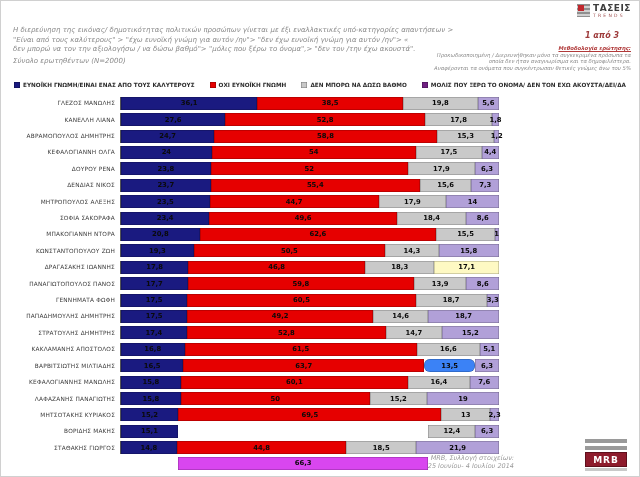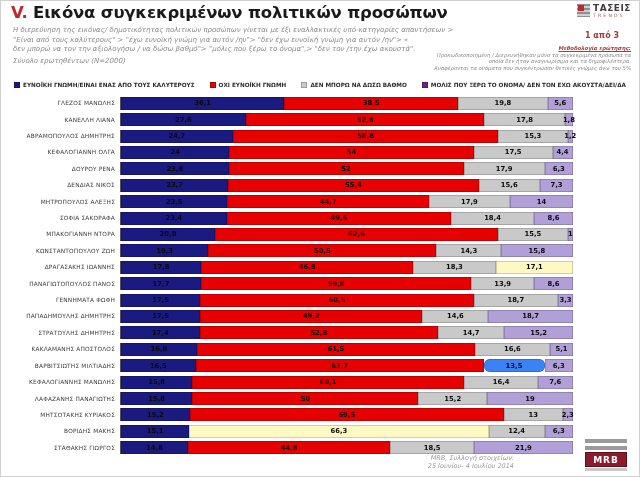--- a/index.html
+++ b/index.html
@@ -13,53 +13,49 @@
   .title{position:absolute;left:10px;top:2px;font-size:16.5px;font-weight:bold;color:#1a1a1a;letter-spacing:-0.2px;}
   .title .tprefix{color:#c0272d;}
   .subtitle{position:absolute;left:12px;top:25px;font-size:7px;line-height:9.6px;color:#8a8a8a;font-style:italic;white-space:nowrap;}
   .subtitle .total-line{margin-top:2px;}
   .taseis{position:absolute;right:8px;top:3px;display:flex;align-items:flex-start;gap:3px;}
   .taseis-icon{width:13px;height:13px;background:#b9b9b9;position:relative;flex:none;
     background-image:repeating-linear-gradient(#8f8f8f 0 2px,#cfcfcf 2px 4px);}
   .taseis-icon::after{content:"";position:absolute;left:1px;top:1px;width:6px;height:6px;background:#c0272d;}
   .taseis-name{font-size:9px;font-weight:bold;color:#3d3d3d;letter-spacing:0.5px;line-height:9px;}
   .taseis-sub{font-size:4.5px;color:#a05050;letter-spacing:2.2px;line-height:6px;}
-  .page-ind{position:absolute;right:20px;top:30px;font-size:8px;font-weight:bold;color:#9e3b3b;}
+  .page-ind{position:absolute;right:20px;top:30px;font-size:8px;font-weight:bold;color:#9e3b3b;font-style:italic;}
   .methodology{position:absolute;right:8px;top:44px;text-align:right;font-size:5.3px;line-height:6.6px;color:#8a8a8a;font-style:italic;}
   .meth-head{color:#b03a3a;font-weight:bold;text-decoration:underline;}
   
   .legend{position:absolute;left:0;top:81px;width:100%;display:flex;justify-content:center;gap:15px;}
   .legend-item{display:flex;align-items:center;gap:3px;}
   .legend-swatch{width:6px;height:6px;flex:none;box-shadow:inset 0 0 0 0.5px rgba(0,0,0,0.4);}
   .legend-label{font-size:5.7px;font-weight:bold;color:#2e2e2e;white-space:nowrap;}
   
   .chart{position:absolute;left:0;top:94px;width:640px;}
   .bar-row{display:flex;align-items:center;height:16.42px;}
   .bar-label{width:119px;flex:none;text-align:right;padding-right:5px;font-size:5.8px;color:#3c3c3c;white-space:nowrap;letter-spacing:0.2px;}
-  .bar-track{width:453px;height:13px;display:flex;border-left:1.2px solid #555;}
+  .bar-track{width:379px;height:13px;display:flex;border-left:1.2px solid #555;}
   .seg{position:relative;display:flex;align-items:center;justify-content:center;height:100%;
     box-shadow:inset 0 0 0 0.5px rgba(0,0,0,0.35);}
   .seg-val{font-size:6.8px;font-weight:bold;color:#0a0a0a;white-space:nowrap;z-index:2;}
   
   .source{position:absolute;right:125px;bottom:6px;text-align:right;font-size:6.5px;line-height:8px;color:#9a9a9a;font-style:italic;}
   .mrb-logo{position:absolute;right:12px;bottom:5px;width:42px;}
   .mrb-stripe{height:4px;background:#9a9a9a;margin-bottom:2.5px;}
   .mrb-box{height:15px;background:#8e1b2c;border:1px solid #5f0f1c;display:flex;align-items:center;justify-content:center;}
   .mrb-box span{color:#ffffff;font-weight:bold;font-size:9px;letter-spacing:1px;}
   .mrb-sub{height:3px;background:#c9c9c9;margin-top:1px;}
 </style>
 </head>
 <body>
 
 <div class="slide">
 
-  <div class="title">
-    <span class="tprefix">V.</span>
-    <span>Εικόνα συγκεκριμένων πολιτικών προσώπων</span>
-  </div>
 
   <div class="taseis">
     <div class="taseis-icon"></div>
     <div>
       <div class="taseis-name">ΤΑΣΕΙΣ</div>
       <div class="taseis-sub">TRENDS</div>
     </div>
   </div>
 
   <div class="subtitle">
@@ -441,21 +437,21 @@
             <span class="seg-val">2,3</span>
           </div>
         </div>
       </div>
       <div class="bar-row">
         <div class="bar-label">ΒΟΡΙΔΗΣ ΜΑΚΗΣ</div>
         <div class="bar-track">
           <div class="seg" style="width: 15.1%; background: rgb(26, 26, 128);">
             <span class="seg-val">15,1</span>
           </div>
-          <div class="seg" style="width: 66.3%; background: #fef9c3;">
+          <div class="seg" style="width: 66.3%; background: #d946ef; margin-top: 32px;">
             <span class="seg-val">66,3</span>
           </div>
           <div class="seg" style="width: 12.4%; background: rgb(201, 201, 201);">
             <span class="seg-val">12,4</span>
           </div>
           <div class="seg" style="width: 6.3%; background: rgb(177, 160, 216);">
             <span class="seg-val">6,3</span>
           </div>
         </div>
       </div>

